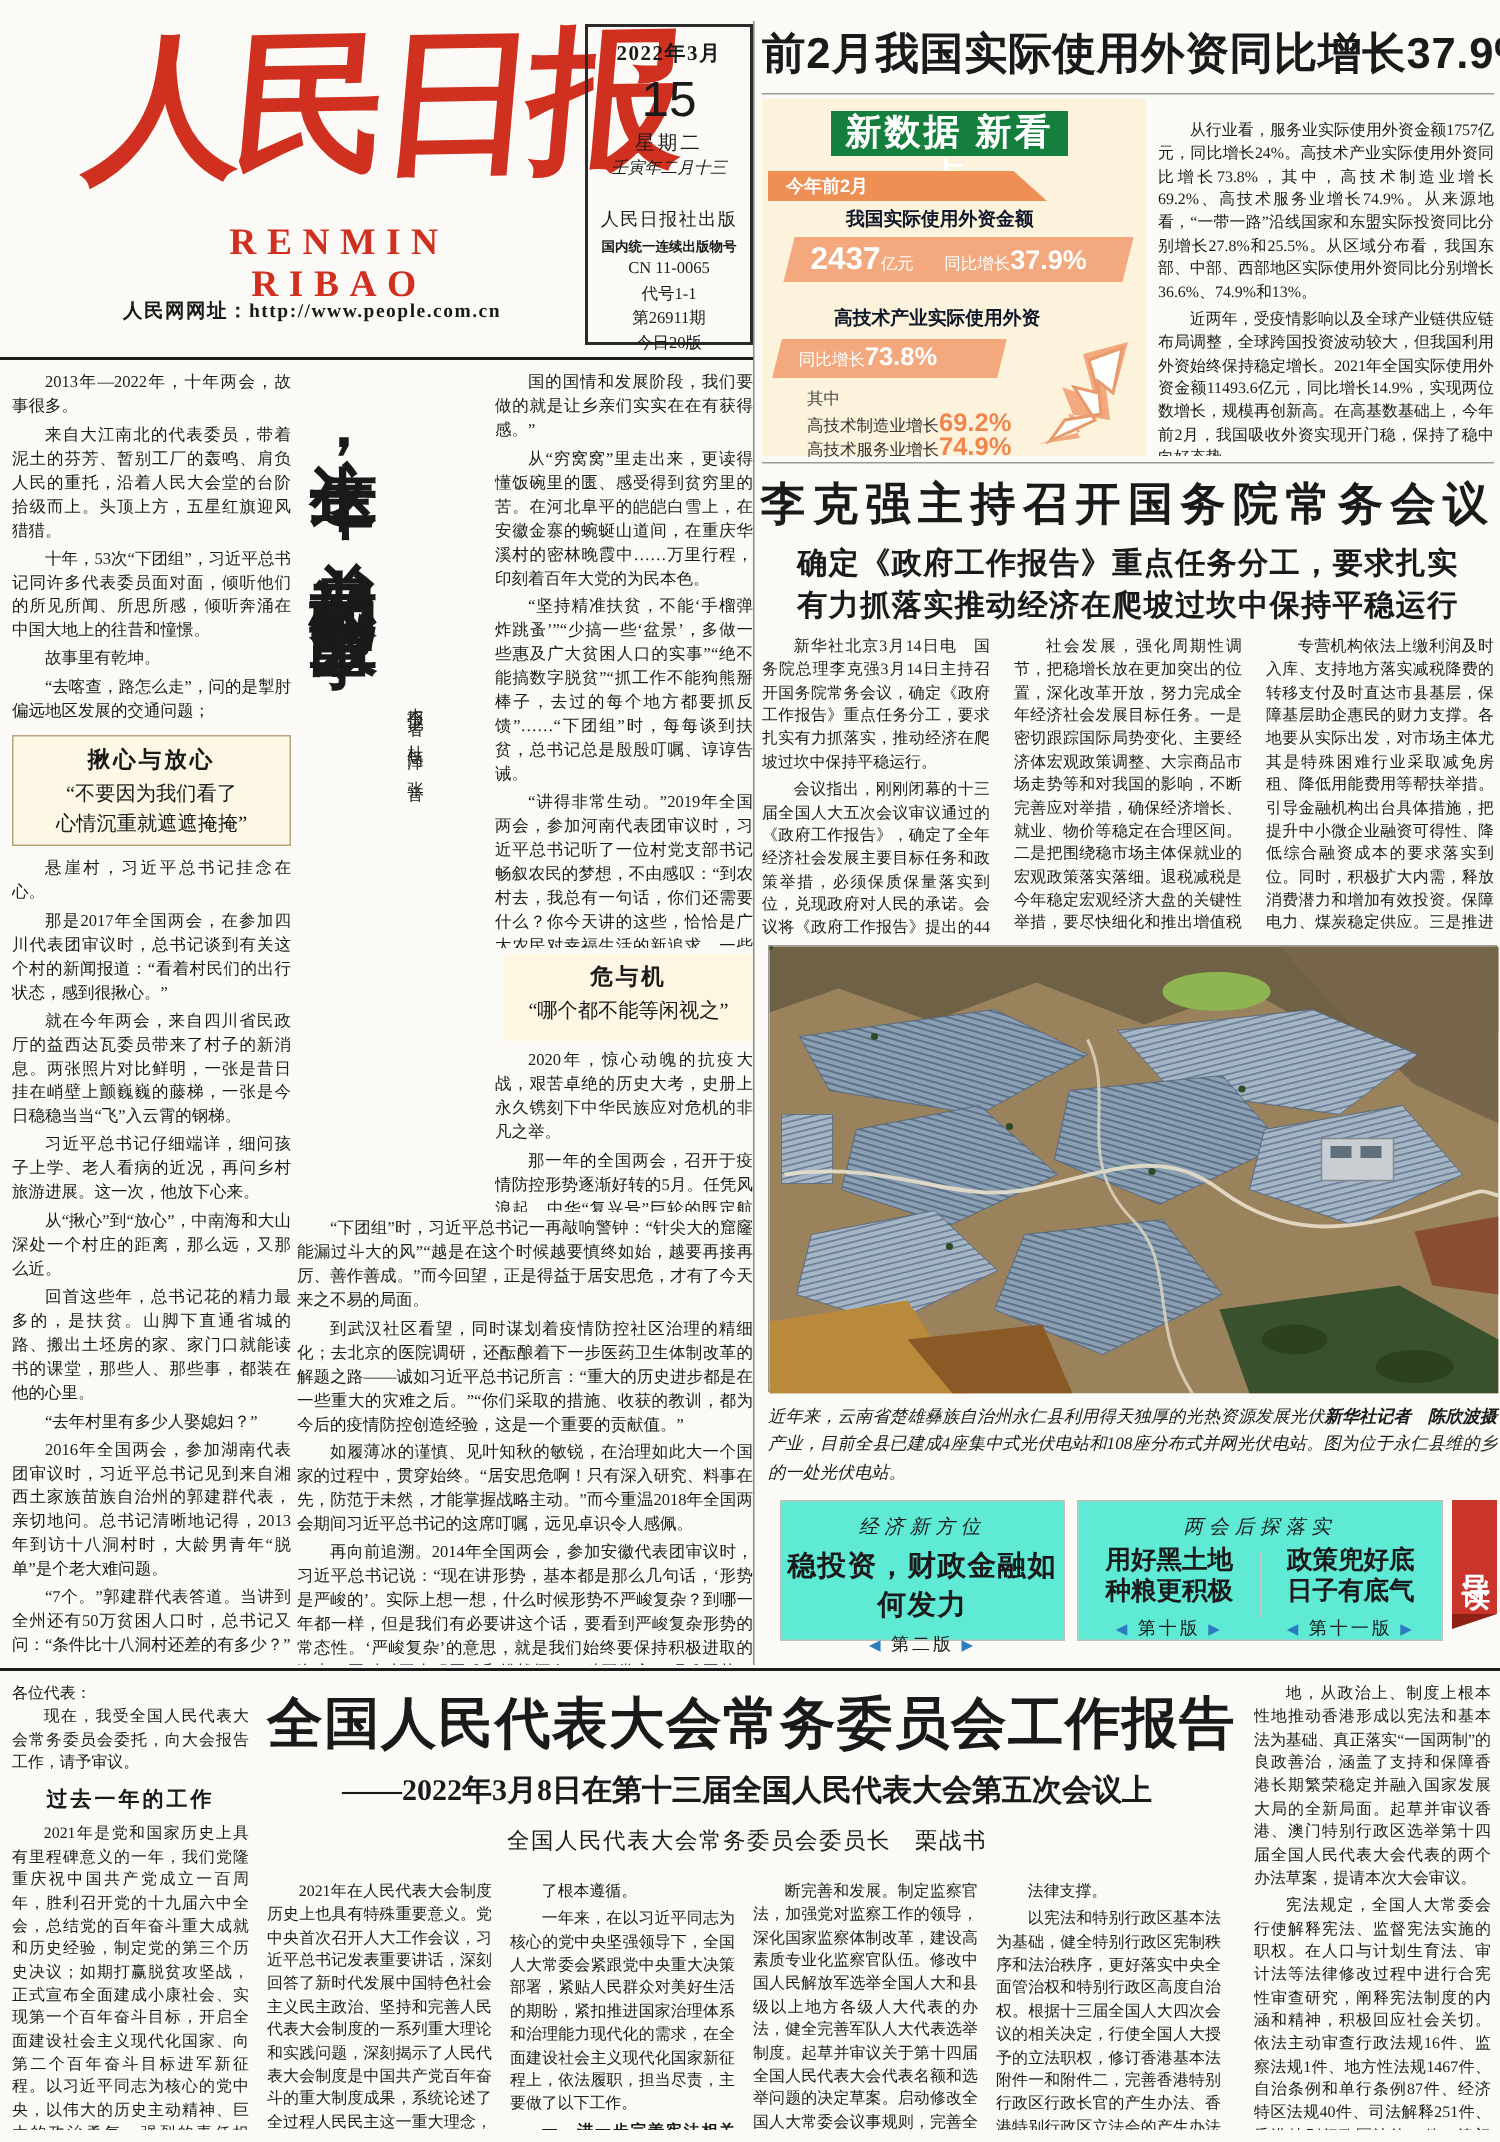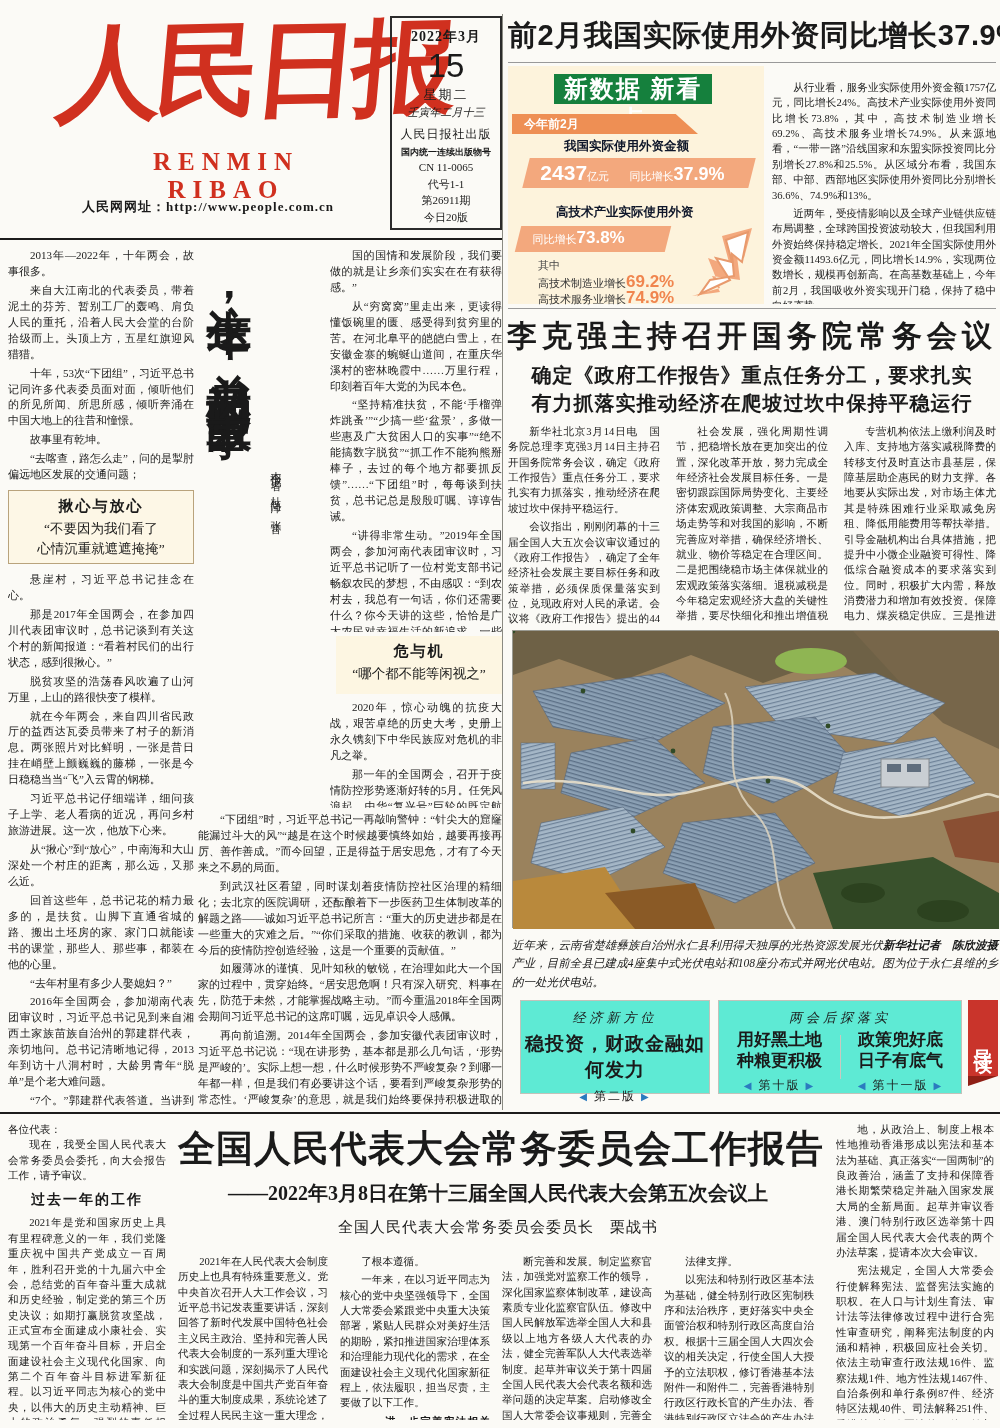--- a/index.html
+++ b/index.html
@@ -14,21 +14,21 @@
   #masthead-title{left:58px;top:14px;width:330px;height:125px;font-size:104px;line-height:1.1;
     font-weight:900;color:#d0301f;transform:skewX(-6deg) rotate(-1deg);letter-spacing:-6px;white-space:nowrap;}
   #masthead-roman{left:96px;top:148px;width:260px;text-align:center;color:#d0301f;font-weight:bold;
     font-size:25px;letter-spacing:7px;}
   #masthead-web{left:82px;top:198px;width:300px;font-size:13px;font-weight:bold;letter-spacing:1px;}
   #date-box{left:390px;top:16px;width:112px;height:214px;border:2px solid #2b2b2b;text-align:center;
     padding-top:8px;font-size:11px;line-height:1.5;}
   #date-box .ym{font-size:14px;font-weight:bold;letter-spacing:1px;}
   #date-box .day{font-size:33px;line-height:1.15;font-family:"Liberation Sans",sans-serif;}
   #date-box .wd{font-size:13px;letter-spacing:2px;}
-  #date-box .lunar{font-size:11px;font-style:italic;margin-bottom:4px;}
+  #date-box .lunar{font-size:11px;font-style:italic;margin-bottom:16px;}
   #date-box .pub{font-size:12px;letter-spacing:1px;margin-bottom:3px;text-align:center;}
   #date-box .issn-l{font-size:9px;font-weight:bold;}
   .hr{position:absolute;background:#1c1c1c;}
   
   #fdi-headline{left:508px;top:16px;width:488px;height:44px;font-size:29px;font-weight:900;
     letter-spacing:.5px;text-align:justify;text-align-last:justify;white-space:nowrap;}
   #infographic{left:508px;top:66px;width:256px;height:238px;background:#fdf3dc;}
   #fdi-badge{left:46px;top:8px;width:158px;height:30px;background:#15803d;color:#fff;font-weight:bold;
     font-size:24px;text-align:center;line-height:30px;letter-spacing:2px;}
   #fdi-period{left:4px;top:48px;width:186px;height:20px;background:#ee8f54;color:#fff;font-weight:bold;
@@ -175,21 +175,20 @@
       <p data-name="paragraph">“去喀查，路怎么走”，问的是掣肘偏远地区发展的交通问题；</p>
     </div>
   <div class="abs story-box" style="left:8px;top:490px;width:186px;height:74px;" data-name="concern-relief-box">
     <div class="bx-title" data-name="box-title">揪心与放心</div>
     <div class="bx-quote" data-name="box-quote-line1">“不要因为我们看了</div>
     <div class="bx-quote" data-name="box-quote-line2">心情沉重就遮遮掩掩”</div>
   </div>
   <div class="abs flow clip dcol" style="left:8px;top:572px;width:186px;height:538px;" data-name="decade-col1-bottom">
       <p data-name="paragraph">悬崖村，习近平总书记挂念在心。</p>
       <p data-name="paragraph">那是2017年全国两会，在参加四川代表团审议时，总书记谈到有关这个村的新闻报道：“看着村民们的出行状态，感到很揪心。”</p>
-      <p data-name="paragraph">脱贫攻坚的浩荡春风吹遍了山河万里，上山的路很快变了模样。</p>
       <p data-name="paragraph">就在今年两会，来自四川省民政厅的益西达瓦委员带来了村子的新消息。两张照片对比鲜明，一张是昔日挂在峭壁上颤巍巍的藤梯，一张是今日稳稳当当“飞”入云霄的钢梯。</p>
       <p data-name="paragraph">习近平总书记仔细端详，细问孩子上学、老人看病的近况，再问乡村旅游进展。这一次，他放下心来。</p>
       <p data-name="paragraph">从“揪心”到“放心”，中南海和大山深处一个村庄的距离，那么远，又那么近。</p>
       <p data-name="paragraph">回首这些年，总书记花的精力最多的，是扶贫。山脚下直通省城的路、搬出土坯房的家、家门口就能读书的课堂，那些人、那些事，都装在他的心里。</p>
       <p data-name="paragraph">“去年村里有多少人娶媳妇？”</p>
       <p data-name="paragraph">2016年全国两会，参加湖南代表团审议时，习近平总书记见到来自湘西土家族苗族自治州的郭建群代表，亲切地问。总书记清晰地记得，2013年到访十八洞村时，大龄男青年“脱单”是个老大难问题。</p>
       <p data-name="paragraph">“7个。”郭建群代表答道。当讲到全州还有50万贫困人口时，总书记又问：“条件比十八洞村还差的有多少？”</p>
     </div>
 
   <div class="abs" id="v-headline" data-name="decade-vertical-headline">这十年，总书记的两会故事</div>

